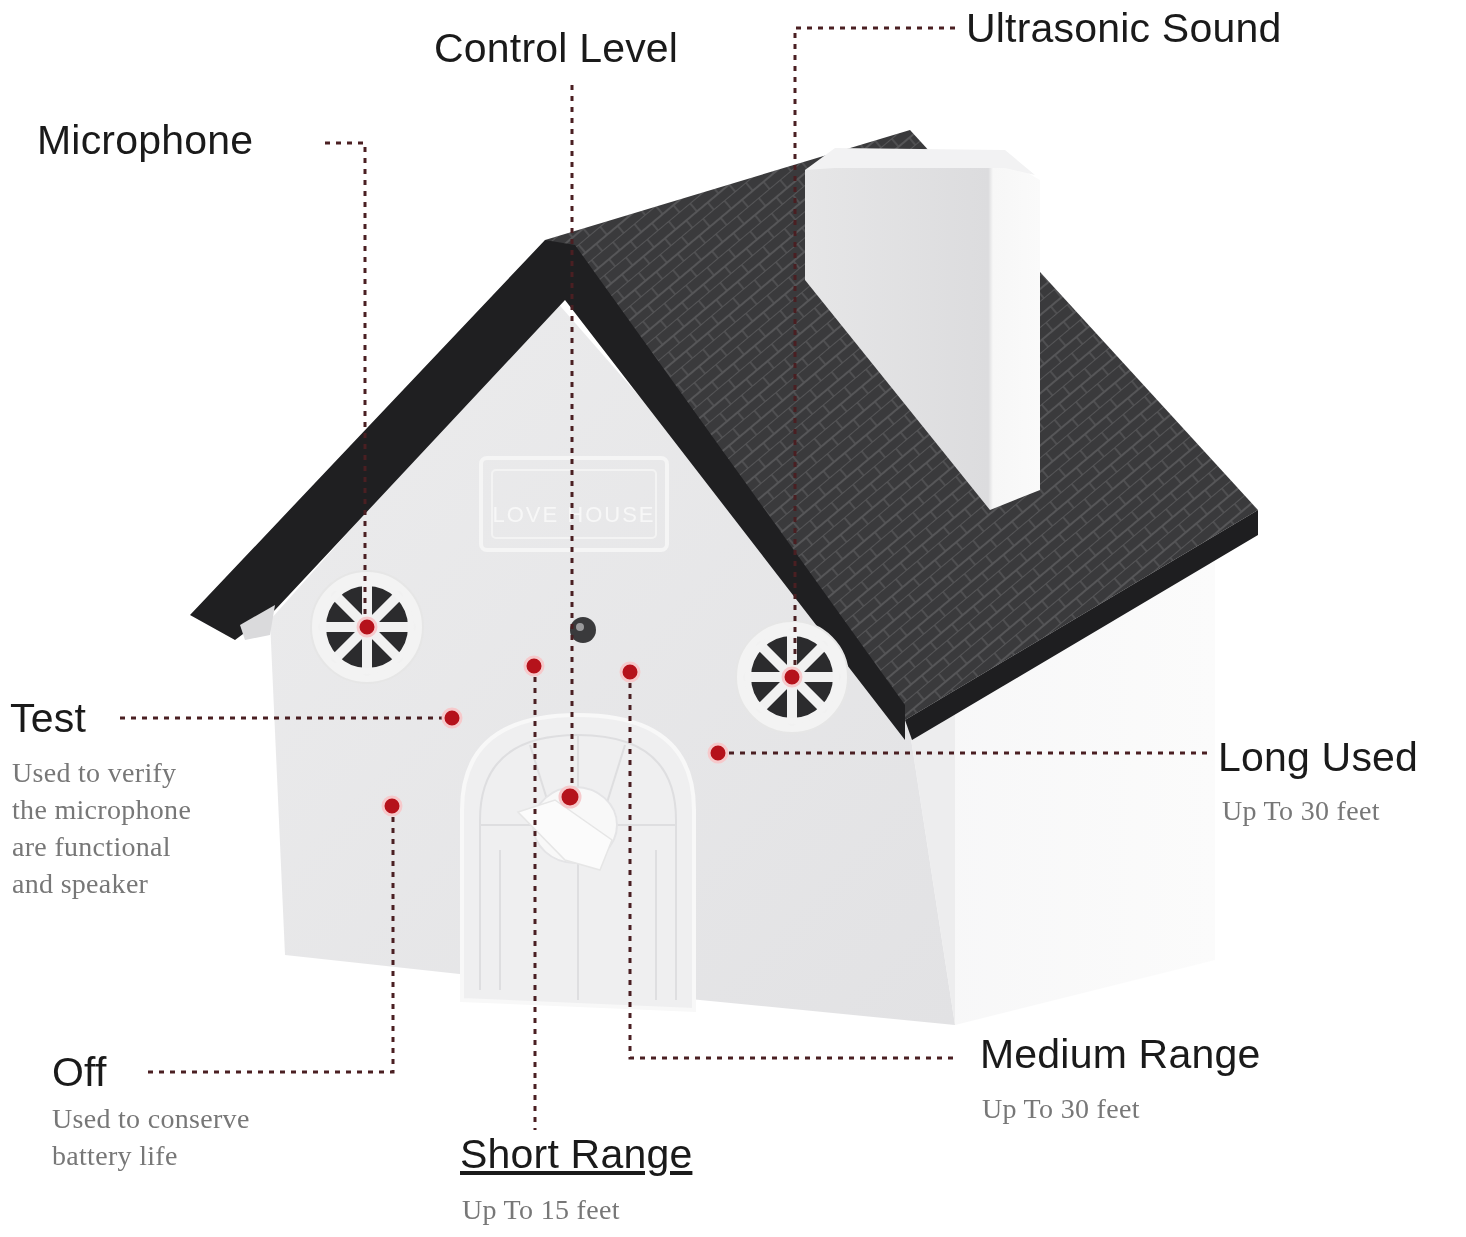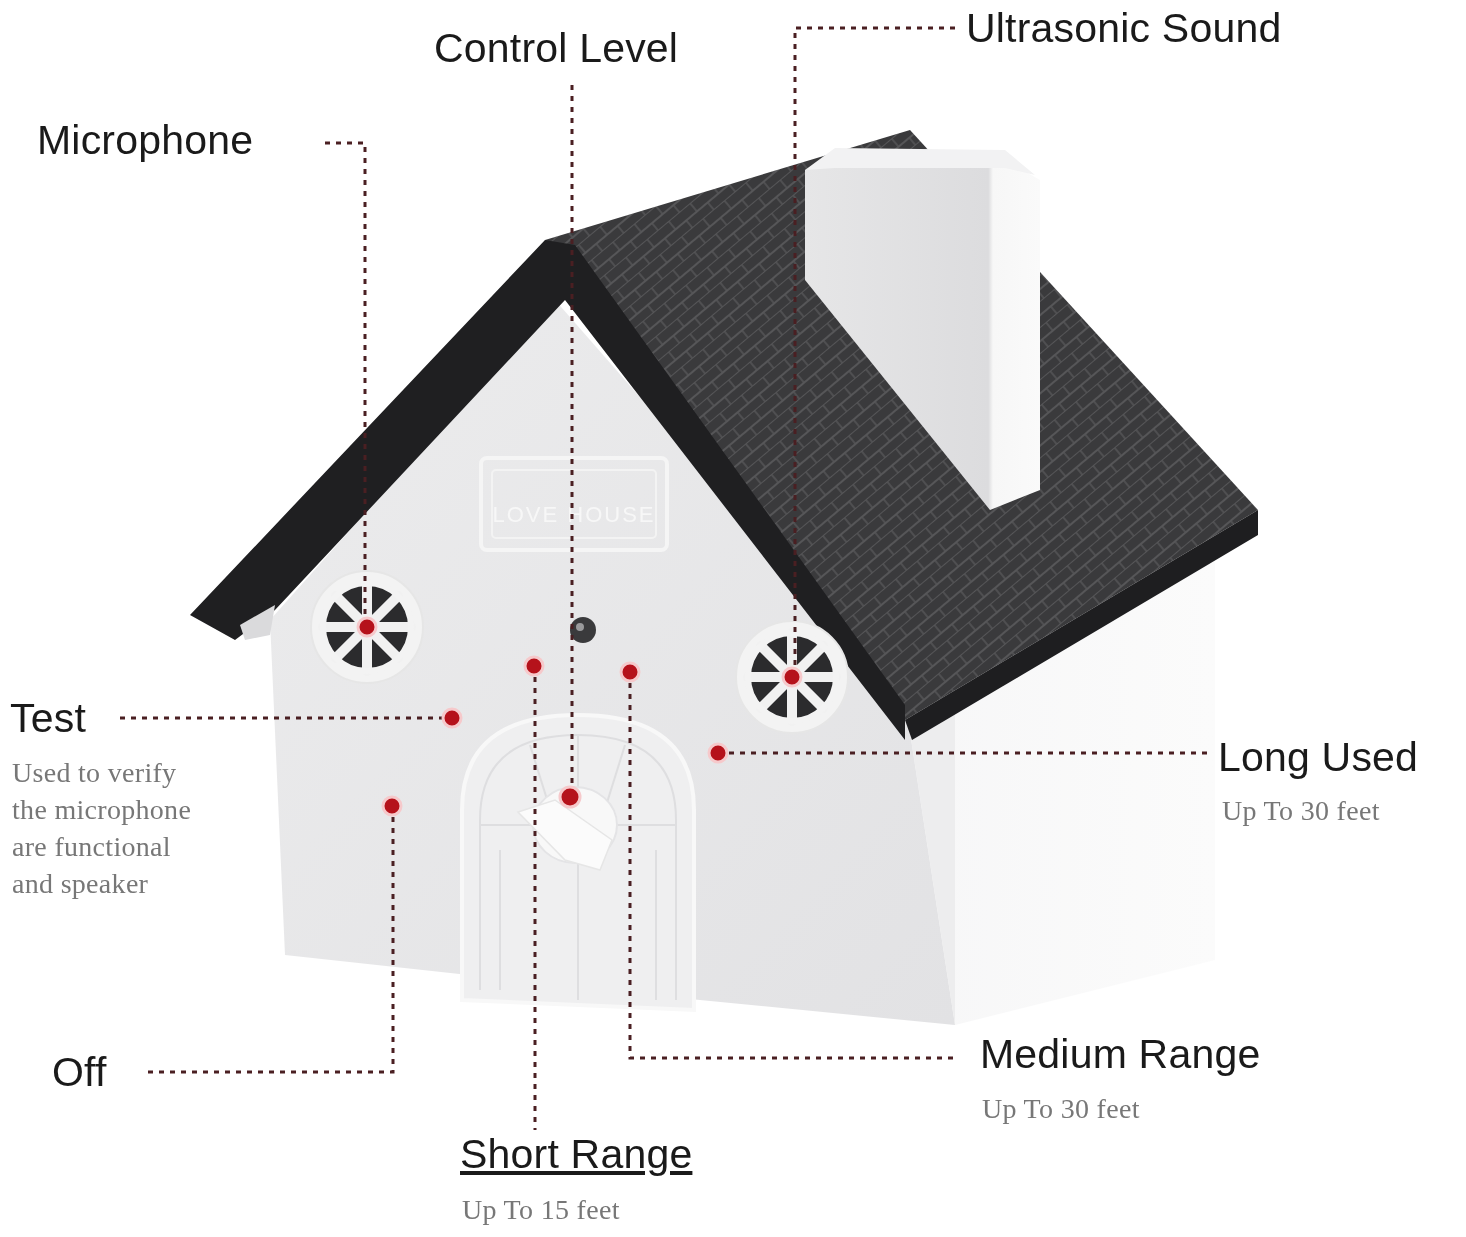--- a/index.html
+++ b/index.html
@@ -146,20 +146,24 @@
 
   <div class="label" style="left:10px; top:698px;">Test</div>
   <div class="desc" style="left:12px; top:754px;">
     <div>Used to verify</div>
     <div>the microphone</div>
     <div>are functional</div>
     <div>and speaker</div>
   </div>
 
   <div class="label" style="left:52px; top:1052px;">Off</div>
+  <div class="desc" style="left:52px; top:1100px;">
+    <div>Used to conserve</div>
+    <div>battery life</div>
+  </div>
 
   <div class="label" style="left:460px; top:1134px;text-decoration:underline;">Short Range</div>
   <div class="desc" style="left:462px; top:1191px;">Up To 15 feet</div>
 
   <div class="label" style="left:980px; top:1034px;text-align:right;">Medium Range</div>
   <div class="desc" style="left:982px; top:1090px;">Up To 30 feet</div>
 
   <div class="label" style="left:1218px; top:737px;">Long Used</div>
   <div class="desc" style="left:1222px; top:792px;">Up To 30 feet</div>
 

